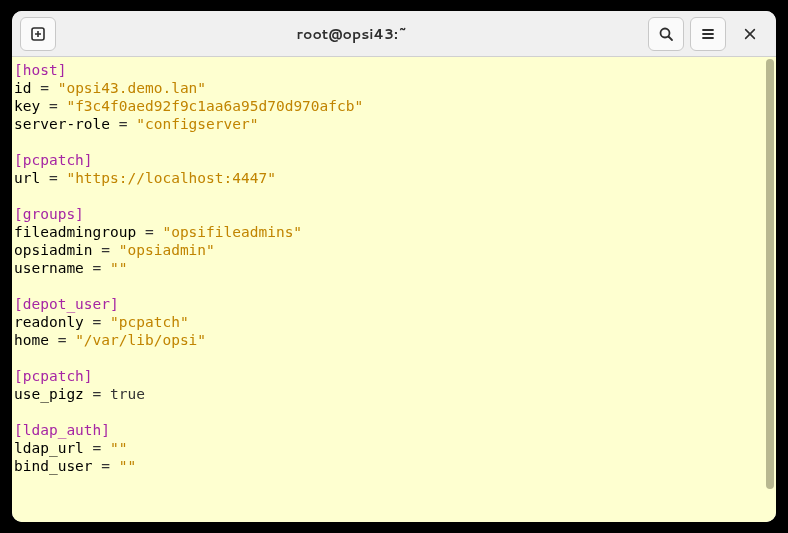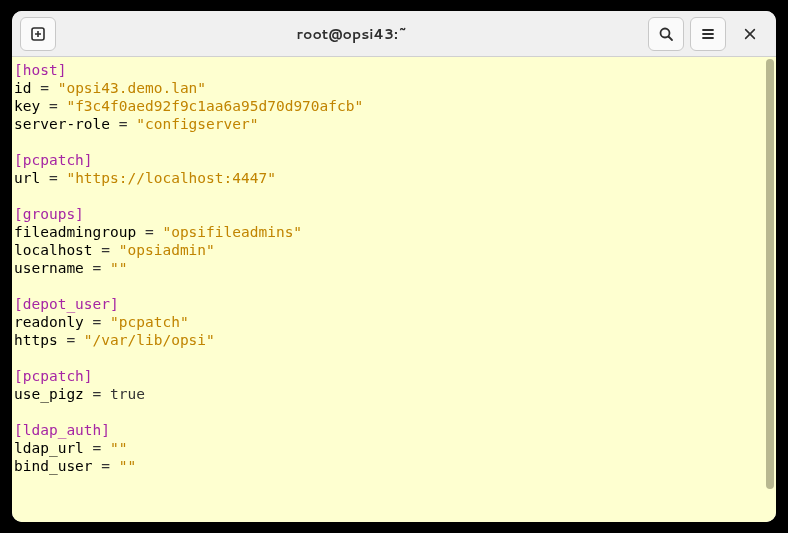--- a/index.html
+++ b/index.html
@@ -139,26 +139,26 @@
     <div class="terminal"><span class="section">[host]</span>
 <span class="key">id</span> <span class="eq">=</span> <span class="str">"opsi43.demo.lan"</span>
 <span class="key">key</span> <span class="eq">=</span> <span class="str">"f3c4f0aed92f9c1aa6a95d70d970afcb"</span>
 <span class="key">server-role</span> <span class="eq">=</span> <span class="str">"configserver"</span>
 
 <span class="section">[pcpatch]</span>
 <span class="key">url</span> <span class="eq">=</span> <span class="str">"https://localhost:4447"</span>
 
 <span class="section">[groups]</span>
 <span class="key">fileadmingroup</span> <span class="eq">=</span> <span class="str">"opsifileadmins"</span>
-<span class="key">localhost</span> <span class="eq">=</span> <span class="str">"opsiadmin"</span>
+<span class="key">opsiadmin</span> <span class="eq">=</span> <span class="str">"opsiadmin"</span>
 <span class="key">username</span> <span class="eq">=</span> <span class="str">""</span>
 
 <span class="section">[depot_user]</span>
 <span class="key">readonly</span> <span class="eq">=</span> <span class="str">"pcpatch"</span>
-<span class="key">https</span> <span class="eq">=</span> <span class="str">"/var/lib/opsi"</span>
+<span class="key">home</span> <span class="eq">=</span> <span class="str">"/var/lib/opsi"</span>
 
 <span class="section">[pcpatch]</span>
 <span class="key">use_pigz</span> <span class="eq">=</span> <span class="bool">true</span>
 
 <span class="section">[ldap_auth]</span>
 <span class="key">ldap_url</span> <span class="eq">=</span> <span class="str">""</span>
 <span class="key">bind_user</span> <span class="eq">=</span> <span class="str">""</span>
 </div>
     <div class="scrollbar">
       <div class="scrollbar-thumb"></div>

